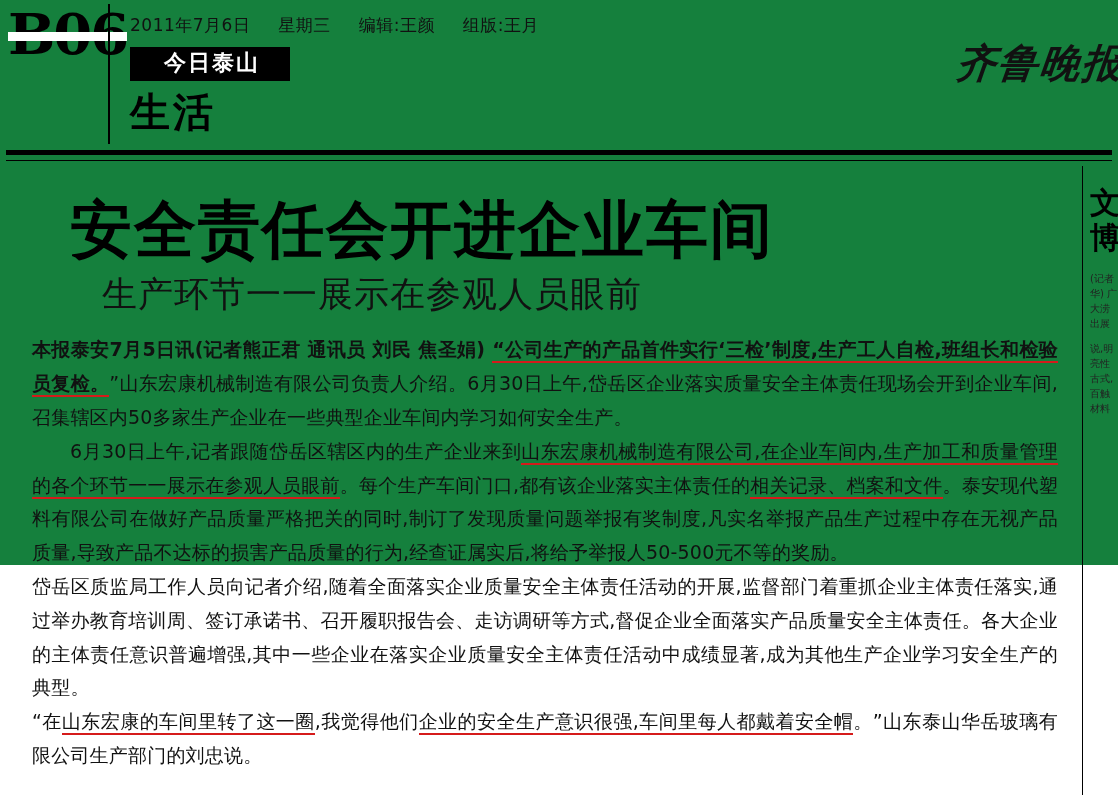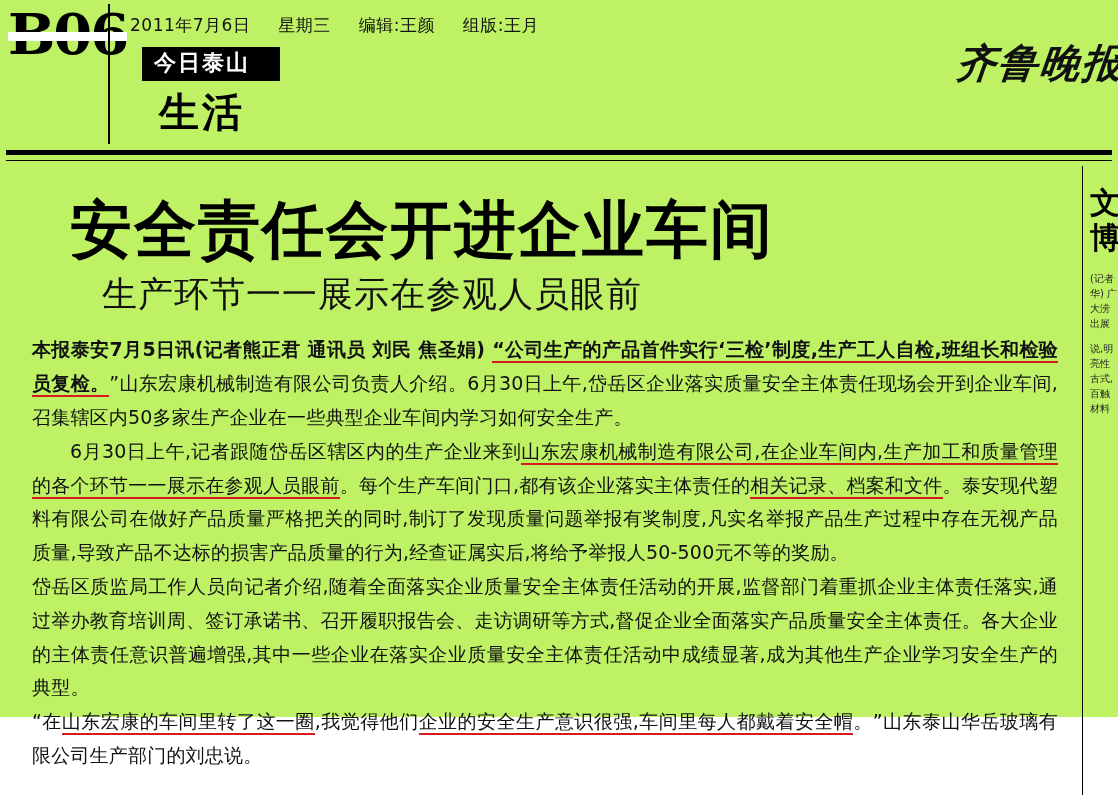--- a/index.html
+++ b/index.html
@@ -12,22 +12,22 @@
     height: 795px;
     font-family: "DejaVu Sans", "Liberation Sans", sans-serif;
     color: #111;
     overflow: hidden;
     position: relative;
   }
 
   .page {
     position: relative;
     width: 1118px;
-    height: 717px;
-    background: #bef264;
+    height: 565px;
+    background: #15803d;
   }
 
   
   .masthead {
     position: relative;
     height: 150px;
   }
   .page-number {
     position: absolute;
     left: 8px;
@@ -68,35 +68,33 @@
   .date-line span:last-child { margin-right: 0; }
 
   .section-tag {
     position: absolute;
     left: 130px;
     top: 47px;
     background: #000;
     color: #fff;
     font-size: 22px;
     font-weight: bold;
-    padding: 4px 30px 6px 12px;
+    padding: 4px 30px 6px 34px;
     letter-spacing: 2px;
     line-height: 1.1;
-    margin-left: 12px;
   }
   .section-name {
     position: absolute;
     left: 130px;
     top: 90px;
     font-size: 40px;
     font-weight: bold;
     letter-spacing: 3px;
     line-height: 1.1;
     color: #000;
-    margin-left: 29px;
   }
   .paper-logo {
     position: absolute;
     right: -6px;
     top: 36px;
     font-family: "DejaVu Serif", "Liberation Serif", serif;
     font-size: 40px;
     font-weight: bold;
     font-style: italic;
     letter-spacing: 2px;

